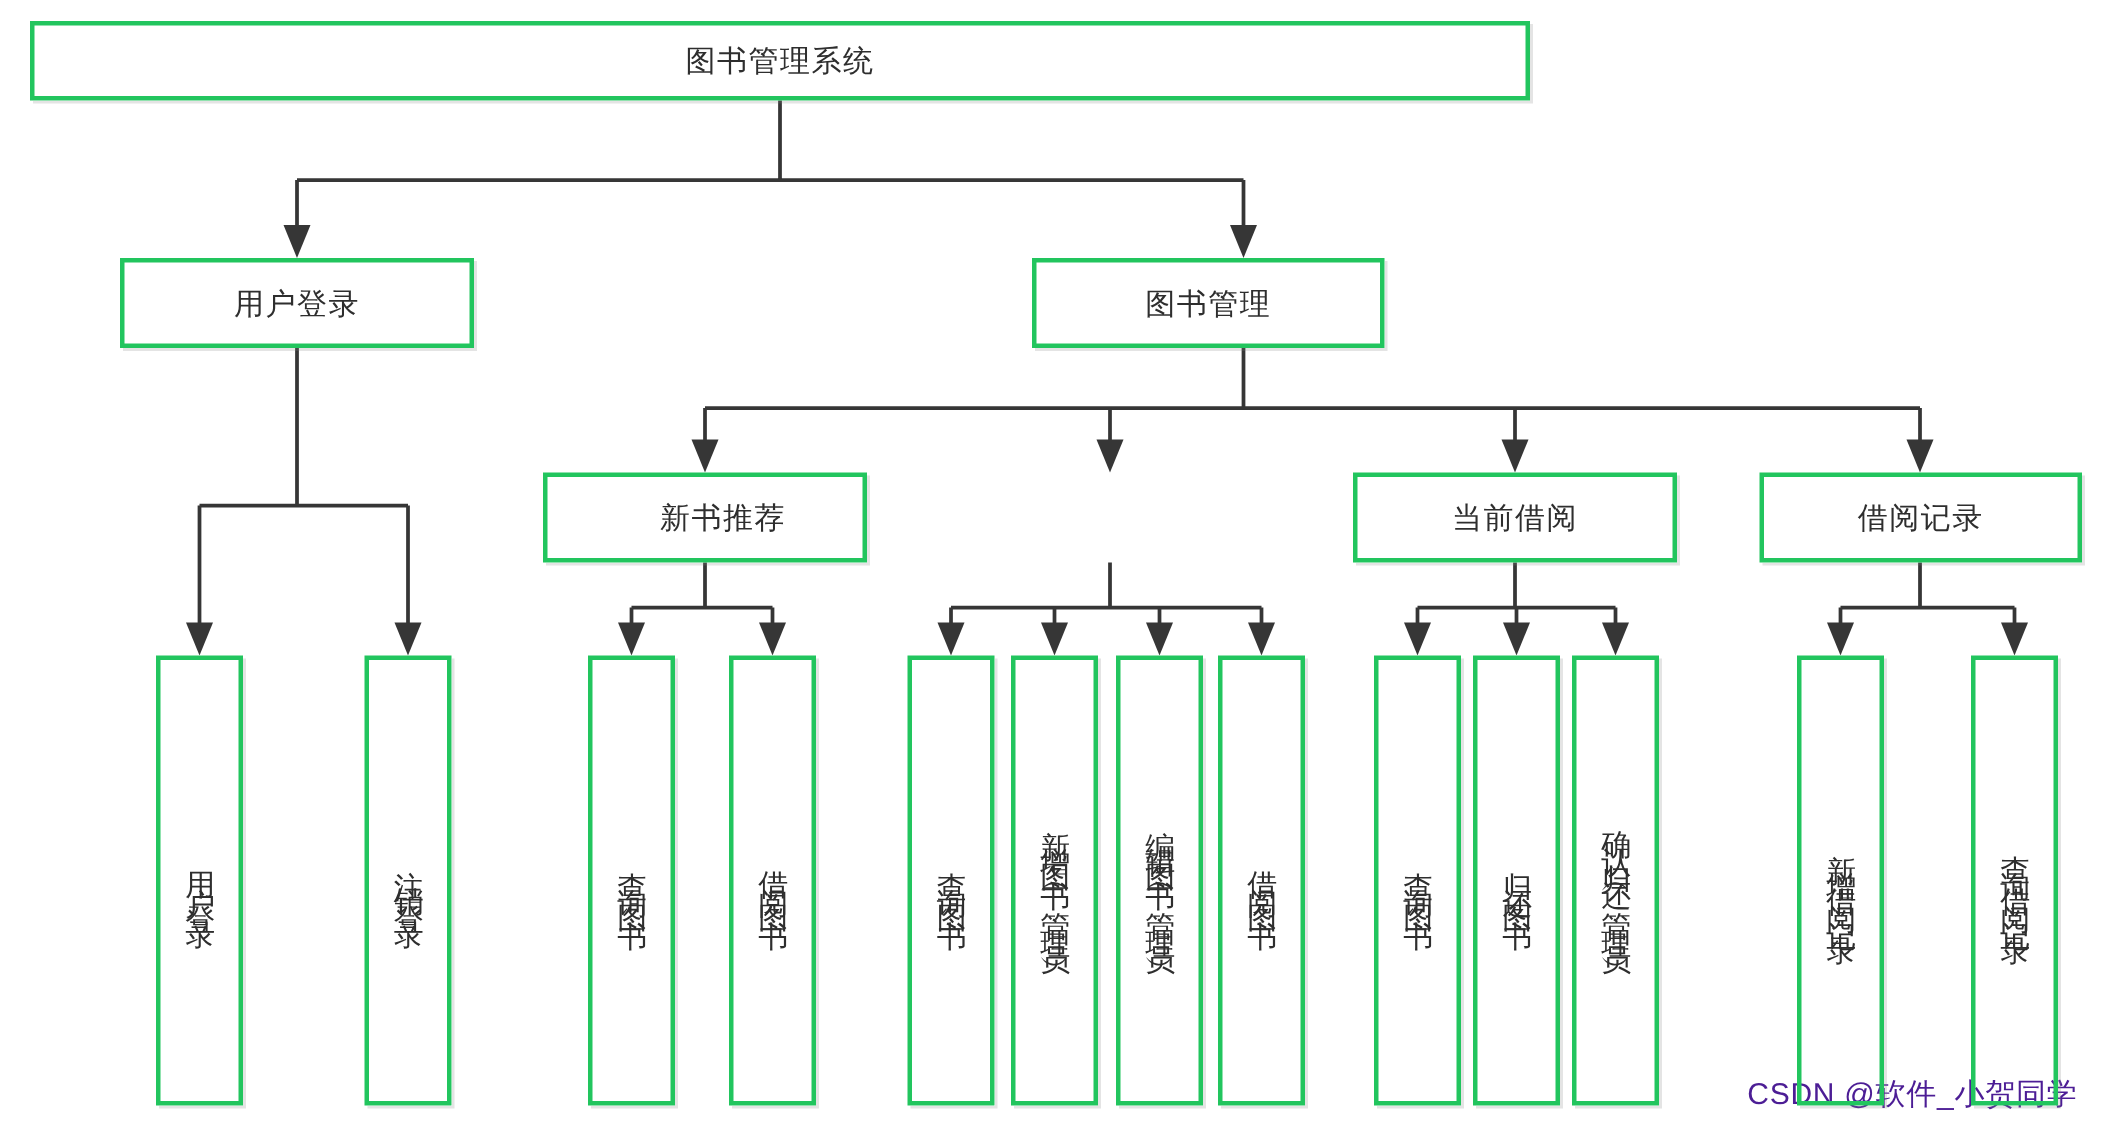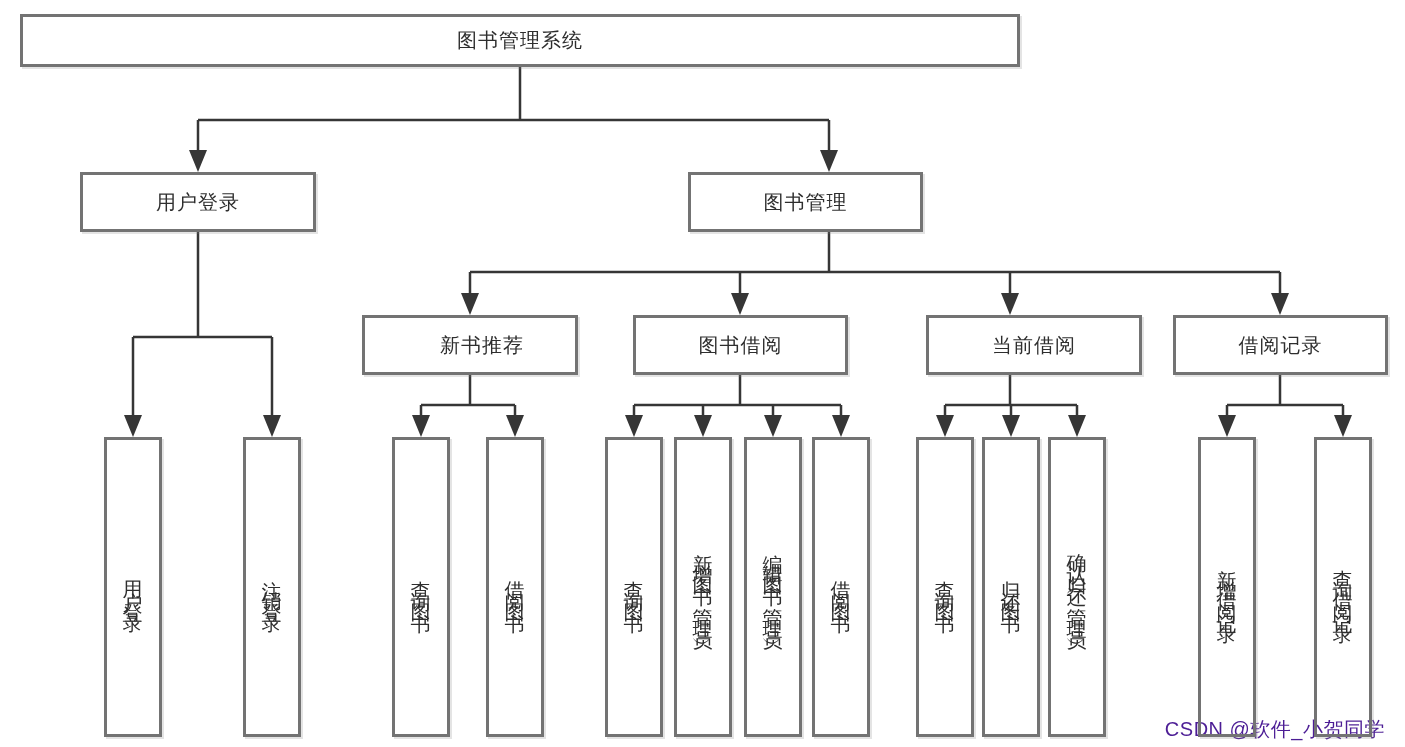--- a/index.html
+++ b/index.html
@@ -22,21 +22,21 @@
     stroke-width: 2.5;
     fill: none;
   }
   .connectors polygon {
     fill: #363636;
     stroke: none;
   }
   .node {
     position: absolute;
     box-sizing: border-box;
-    border: 3px solid #737373;
+    border: 3px solid #22c55e;
     background: transparent;
     display: flex;
     align-items: center;
     justify-content: center;
     color: #2e2e2e;
     font-size: 20px;
     letter-spacing: 1px;
     z-index: 2;
     box-shadow: 2px 2px 0 rgba(130,130,130,0.22);
   }
@@ -48,21 +48,21 @@
     white-space: nowrap;
   }
   
   .b-root        { left: 20px;   top: 14px;  width: 1000px; height: 53px; }
   
   .b-user-login  { left: 80px;   top: 172px; width: 236px;  height: 60px; }
   .b-book-mgmt   { left: 688px;  top: 172px; width: 235px;  height: 60px; }
   
   .b-new-book    { left: 362px;  top: 315px; width: 216px;  height: 60px; padding-left: 24px; }
   .b-book-borrow { left: 633px;  top: 315px; width: 215px;  height: 60px; }
-  .b-current     { left: 902px;  top: 315px; width: 216px;  height: 60px; margin-left: 24px; }
+  .b-current     { left: 902px;  top: 315px; width: 216px;  height: 60px; }
   .b-records     { left: 1173px; top: 315px; width: 215px;  height: 60px; justify-content: center; }
   
   .leaf  { top: 437px; height: 300px; width: 58px; }
   .b-l1  { left: 104px; }
   .b-l2  { left: 243px; }
   .b-l3  { left: 392px; }
   .b-l4  { left: 486px; }
   .b-l5  { left: 605px; }
   .b-l6  { left: 674px; }
   .b-l7  { left: 744px; }
@@ -165,23 +165,20 @@
   <div class="node b-user-login">
     <span>用户登录</span>
   </div>
   <div class="node b-book-mgmt">
     <span>图书管理</span>
   </div>
 
   <div class="node b-new-book">
     <span>新书推荐</span>
   </div>
-  <div class="node b-book-borrow">
-    <span>图书借阅</span>
-  </div>
   <div class="node b-current">
     <span>当前借阅</span>
   </div>
   <div class="node b-records">
     <span>借阅记录</span>
   </div>
 
   <div class="node vertical leaf b-l1">
     <span>用户登录</span>
   </div>

